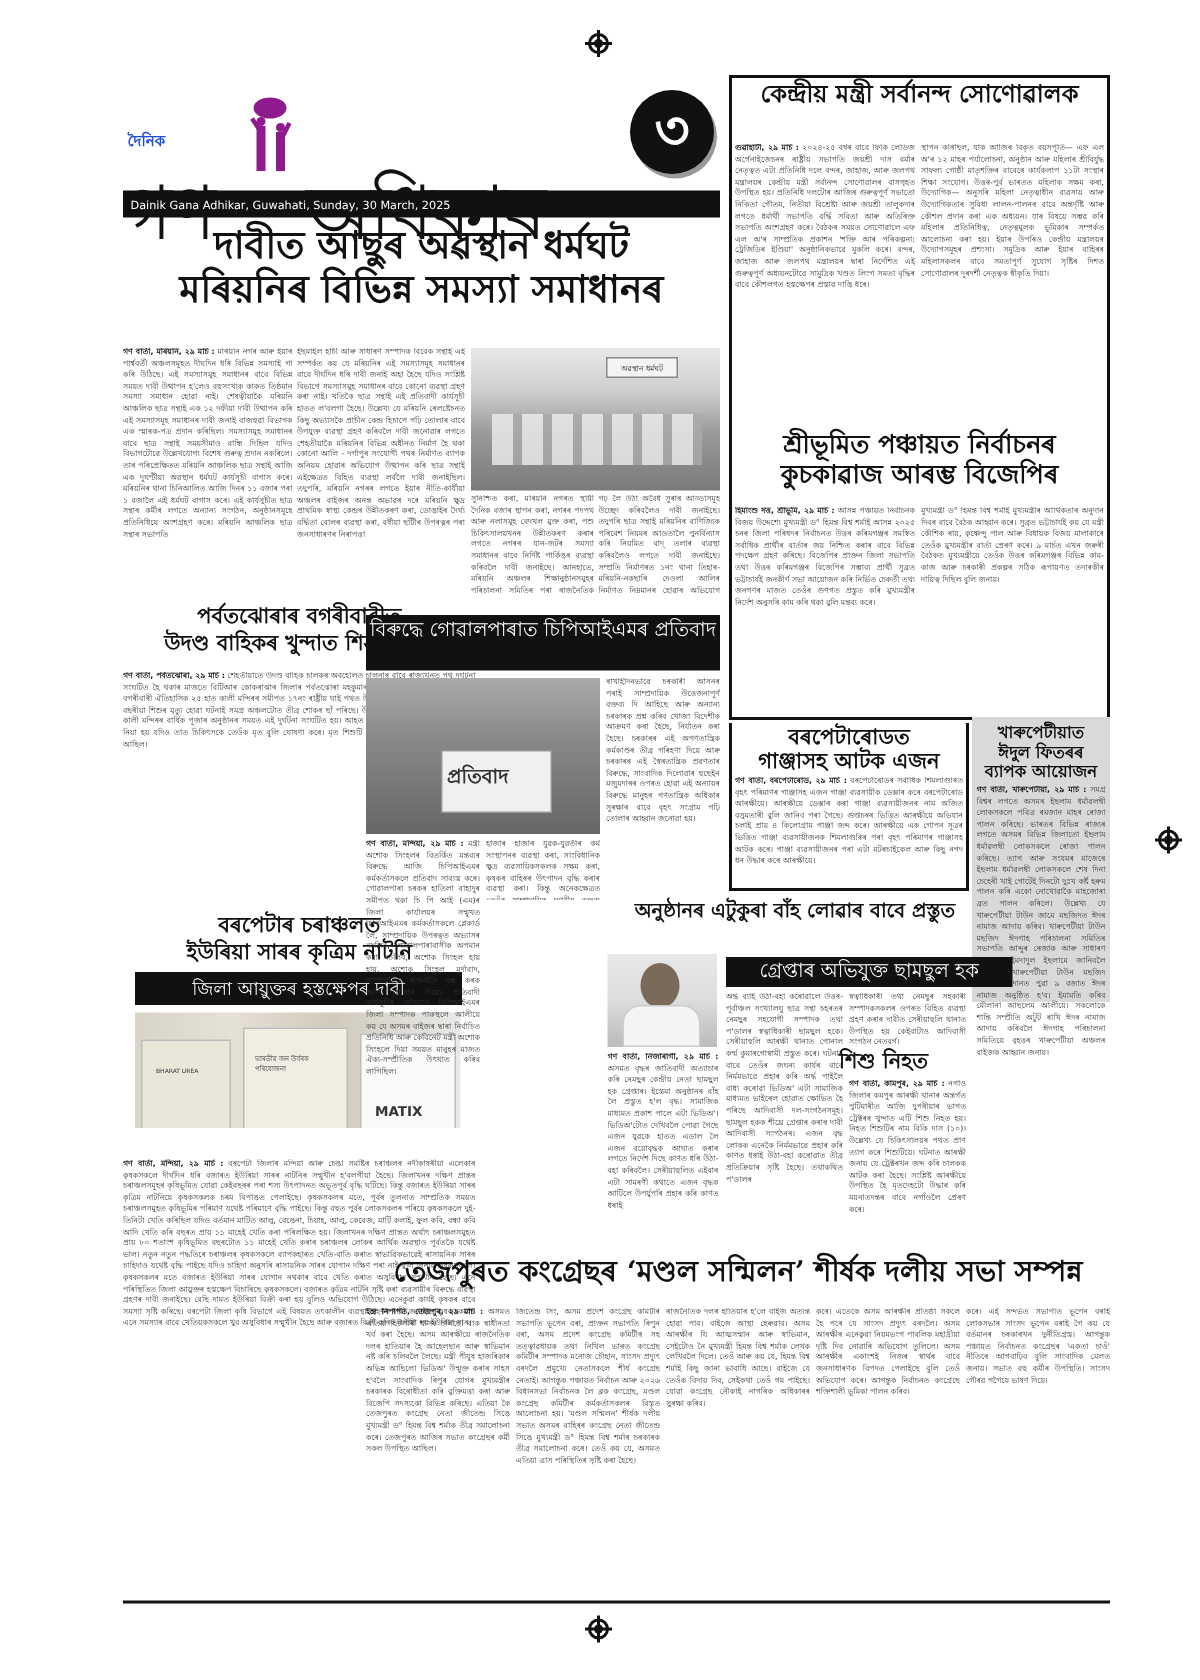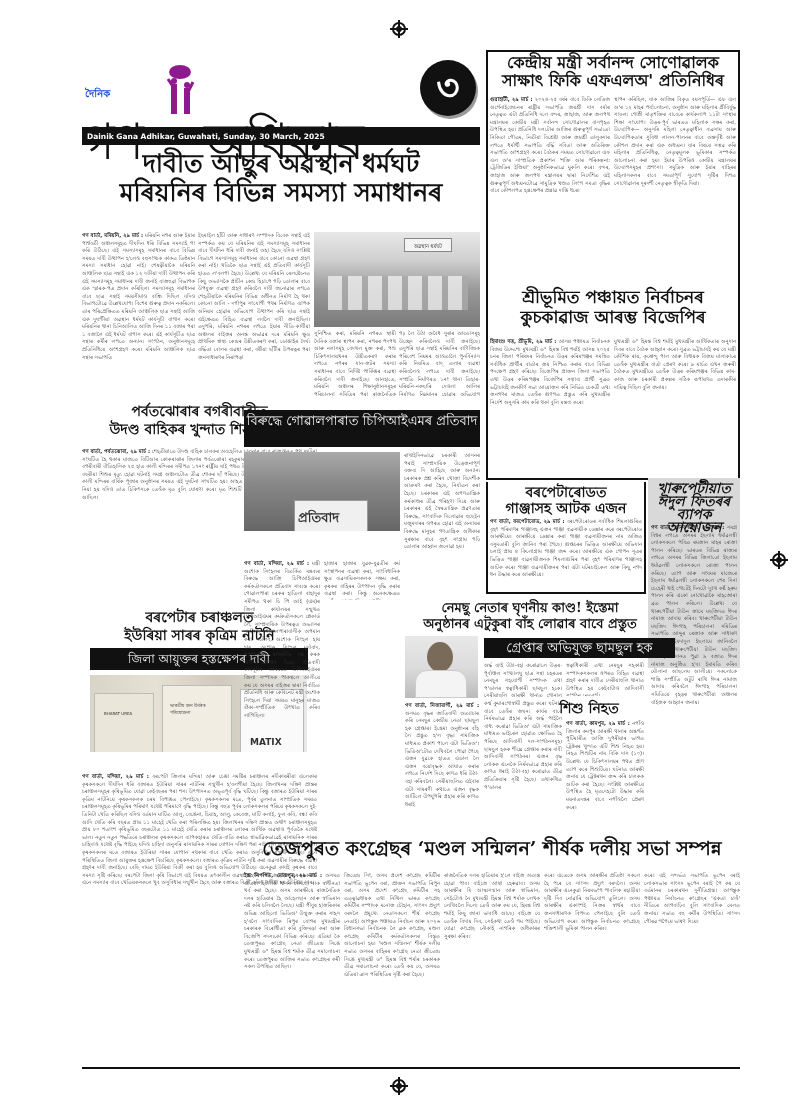--- a/index.html
+++ b/index.html
@@ -9,21 +9,21 @@
   .reg { width: 14px; height: 14px; border-radius: 50%; border: 2px solid #111; }
   .reg::before { content: ""; position: absolute; left: -4px; right: -4px; top: 4px; height: 2px; background: #111; }
   .reg::after { content: ""; position: absolute; top: -4px; bottom: -4px; left: 4px; width: 2px; background: #111; }
   .reg .dot { position: absolute; left: 2px; top: 2px; width: 6px; height: 6px; border-radius: 50%; background: #111; }
 
   .masthead-pre { left: 85px; top: 58px; color: #1d4ed8; font-size: 10px; font-weight: bold; margin-top: 28px; }
   .masthead-title { left: 82px; top: 66px; font-size: 50px; font-weight: normal; letter-spacing: -1px; font-family: "DejaVu Serif", serif; line-height: 56px; margin-top: 48px; }
   .logo-figure { left: 162px; top: 64px; width: 44px; height: 54px; }
   .page-num { left: 420px; top: 60px; width: 56px; height: 56px; border-radius: 50%; background: #111; color: #fff; font-size: 36px; font-weight: bold; text-align: center; line-height: 56px; box-shadow: 2px 3px 0 #999; }
   .datebar { left: 82px; top: 127px; width: 398px; height: 18px; background: #111; color: #fff; font-size: 7px; display: flex; justify-content: space-between; align-items: center; padding: 0 5px; }
-  .datebar .en { font-size: 7.5px; font-weight: bold; }
+  .datebar .en { font-size: 7.5px; font-weight: normal; }
 
   .h1 { font-family: "DejaVu Serif", serif; font-weight: bold; text-align: center; line-height: 1.15; }
   .text-block { font-size: 5.2px; line-height: 7.6px; color: #333; text-align: justify; overflow: hidden; }
   .text-block .lead { font-weight: bold; color: #111; }
   .boxed { border: 2px solid #111; }
   .rev-head { background: #111; color: #fff; text-align: center; font-family: "DejaVu Serif", serif; }
   .photo { background: linear-gradient(180deg,#bbb 0%,#999 40%,#777 100%); overflow: hidden; }
   .rule { background: #111; height: 2px; }
   .grey-box { background: #d9d9d9; }
 </style>
@@ -76,21 +76,20 @@
 <div class="abs text-block" style="left:314px;top:330px;width:82px;height:66px;">
   <span>সুনিশ্চিত কৰা, মৰিয়নি নগৰত স্থায়ী দৈনিক বজাৰ স্থাপন কৰা, নগৰৰ পদপথ আৰু নলাসমূহ বেদখল মুক্ত কৰা, পশু চিকিৎসালয়খনৰ উন্নীতকৰণ কৰাৰ লগতে নগৰৰ যান-জটৰ সমস্যা সমাধানৰ বাবে নিৰ্দিষ্ট পাৰ্কিঙৰ ব্যৱস্থা কৰিবলৈ দাবী জনাইছে। আনহাতে, মৰিয়নি অঞ্চলৰ শিক্ষানুষ্ঠানসমূহৰ পৰিচালনা সমিতিৰ পৰা ৰাজনৈতিক ব্যক্তিৰ নিযুক্তিকৰণ কৰা আৰু নগৰ, গ্ৰামাঞ্চলৰ লগতে চাহ বাগিচা অঞ্চলত</span>
 </div>
 <div class="abs text-block" style="left:399px;top:330px;width:81px;height:66px;">
   <span>গঢ় লৈ উঠা অবৈধ সুৰাৰ আড্ডাসমূহ উচ্ছেদ কৰিবলৈও দাবী জনাইছে। তদুপৰি ছাত্ৰ সন্থাই মৰিয়নিৰ বাণিজ্যিক পৰিবেশ নিয়মৰ আওতালৈ পুনৰ্বিন্যাস কৰি নিয়মিত বাদ্ তলাৰ ব্যৱস্থা কৰিবলৈও লগতে দাবী জনাইছে। সম্প্ৰতি নিৰ্মাণৰত ১নং থানা তিহাৰ-মৰিয়নি-নকছাৰি দেওলা আলিৰ নিৰ্মাণত নিম্নমানৰ হোৱাৰ অভিযোগ উত্থাপন কৰি উপযুক্ত তদন্ত কৰি তাৰ উচিত ব্যৱস্থা গ্ৰহণ কৰিবলৈও লগতে দাবী জনাইছিল ছাত্ৰ সন্থাই।</span>
 </div>
 
 <div class="abs boxed" style="left:486px;top:50px;width:254px;height:430px;"></div>
 <div class="abs h1" style="left:490px;top:54px;width:246px;font-size:16px;">
   <div>কেন্দ্ৰীয় মন্ত্ৰী সৰ্বানন্দ সোণোৱালক</div>
-  <div>সাক্ষাৎ ফিকি এফএলঅ' প্ৰতিনিধিৰ</div>
 </div>
 <div class="abs text-block" style="left:490px;top:96px;width:120px;height:184px;">
   <span class="lead">গুৱাহাটী, ২৯ মাৰ্চ :</span>
   <span>২০২৪-২৫ বৰ্ষৰ বাবে ফিকি লেডিজ অৰ্গেনাইজেচনৰ ৰাষ্ট্ৰীয় সভাপতি জয়শ্ৰী দাস বৰ্মাৰ নেতৃত্বত এটা প্ৰতিনিধি দলে বন্দৰ, জাহাজ, আৰু জলপথ মন্ত্ৰালয়ৰ কেন্দ্ৰীয় মন্ত্ৰী সৰ্বানন্দ সোণোৱালৰ বাসগৃহত উপস্থিত হয়। প্ৰতিনিধি দলটোৰ আজিৰ গুৰুত্বপূৰ্ণ সভাতো নিকিতা গৌতম, নিতীয়া বিশ্ৰেষ্টা আৰু জয়শ্ৰী তালুকদাৰ লগতে ধৰ্মাৰ্থী সভাপতি বৰ্দ্ধি সবিতা আৰু অতিৰিক্ত সভাপতি অংশগ্ৰহণ কৰে। বৈঠকৰ সময়ত সোণোৱালে এফ এল অ'ৰ সাম্প্ৰতিক প্ৰকাশন 'শক্তি আৰ পৰিকল্পনা: ট্ৰেজিডিৰ ইণ্ডিয়া' অনুষ্ঠানিকভাৱে মুকলি কৰে। বন্দৰ, জাহাজ আৰু জলপথ মন্ত্ৰালয়ৰ দ্বাৰা নিৰ্দেশিত এই গুৰুত্বপূৰ্ণ অধ্যয়নটোৱে সামুদ্ৰিক খণ্ডত লিংগ সমতা বৃদ্ধিৰ বাবে কৌশলগত হস্তক্ষেপৰ প্ৰস্তাৱ দাঙি ধৰে।</span>
 </div>
 <div class="abs text-block" style="left:614px;top:96px;width:122px;height:184px;">
   <span>স্থাপন কৰিছিল, যাক আজিৰ বিকৃত বয়সপূৰ্তি— এফ এল অ'ৰ ১২ মাহৰ পৰ্যালোচনা, অনুষ্ঠান আৰু মহিলাৰ শ্ৰীবিৰ্যুদ্ধ সাফল্য গোষ্ঠী মাতৃশক্তিৰ বাবেৰে কাৰ্যকলাপ ১১টা সংস্থাৰ শিক্ষা সংযোগ। উত্তৰ-পূৰ্ব ভাৰতত মহিলাক সক্ষম কৰা, উদ্যোগিক— অনুসৰি মহিলা নেতৃত্বাধীন ব্যৱসায় আৰু উদ্যোগিকতাৰ সুবিধা লালন-পালনৰ বাবে অন্তৰ্দৃষ্টি আৰু কৌশল প্ৰদান কৰা এক অধ্যয়ন।</span>
   <span>যাৰ বিষয়ে সম্ভৱ কৰি মহিলাৰ প্ৰতিনিধিত্ব, নেতৃত্বমূলক ভূমিকাৰ সম্পৰ্কত আলোচনা কৰা হয়। ইয়াৰ উপৰিও কেন্দ্ৰীয় মন্ত্ৰালয়ৰ উদ্যোগসমূহৰ প্ৰশংসা।</span>
   <span>সমুদ্ৰিক আৰু ইয়াৰ বাহিৰৰ মহিলাসকলৰ বাবে সমতাপূৰ্ণ সুযোগ সৃষ্টিৰ দিশত সোণোৱালৰ দূৰদৰ্শী নেতৃত্বক স্বীকৃতি দিয়া।</span>
 </div>
@@ -111,21 +110,21 @@
 <div class="abs h1" style="left:490px;top:484px;width:152px;font-size:14px;">
   <div>বৰপেটাৰোডত</div>
   <div>গাঞ্জাসহ আটক এজন</div>
 </div>
 <div class="abs text-block" style="left:490px;top:518px;width:152px;height:72px;">
   <span class="lead">গণ বাৰ্তা, বৰপেটাৰোড, ২৯ মাৰ্চ :</span>
   <span>বৰপেটাৰোডৰ সৰ্বাধিক শিমলাগুৰিত বৃহৎ পৰিমাণৰ গাঞ্জাসহ এজন গাঞ্জা ব্যৱসায়ীক ডেক্সাৰ কৰে বৰপেটাৰোড আৰক্ষীয়ে। আৰক্ষীয়ে ডেক্সাৰ কৰা গাঞ্জা ব্যৱসায়ীজনৰ নাম অজিত বসুমতাৰী বুলি জানিব পৰা গৈছে। গুপ্তচৰৰ ভিত্তিত আৰক্ষীয়ে অভিযান চলাই প্ৰায় ৪ কিলোগ্ৰাম গাঞ্জা জব্দ কৰে। আৰক্ষীয়ে এক গোপন সূত্ৰৰ ভিত্তিত গাঞ্জা ব্যৱসায়ীজনক শিমলাগুৰিৰ পৰা বৃহৎ পৰিমাণৰ গাঞ্জাসহ আটক কৰে। গাঞ্জা ব্যৱসায়ীজনৰ পৰা এটা মটৰচাইকেল আৰু কিছু নগদ ধন উদ্ধাৰ কৰে আৰক্ষীয়ে।</span>
 </div>
 
 <div class="abs grey-box" style="left:648px;top:478px;width:92px;height:190px;"></div>
-<div class="abs h1" style="left:650px;top:482px;width:88px;font-size:14px;line-height:13px;font-style:italic;">
+<div class="abs h1" style="left:650px;top:482px;width:88px;font-size:11px;line-height:13px;">
   <div>খাৰুপেটীয়াত</div>
   <div>ঈদুল ফিতৰৰ</div>
   <div>ব্যাপক আয়োজন</div>
 </div>
 <div class="abs text-block" style="left:651px;top:524px;width:86px;height:300px;">
   <span class="lead">গণ বাৰ্তা, খাৰুপেটীয়া, ২৯ মাৰ্চ :</span>
   <span>সমগ্ৰ বিশ্বৰ লগতে অসমৰ ইছলাম ধৰ্মাৱলম্বী লোকসকলে পবিত্ৰ ৰমজান মাহৰ ৰোজা পালন কৰিছে। ভাৰতৰ বিভিন্ন ৰাজ্যৰ লগতে অসমৰ বিভিন্ন জিলাতো ইছলাম ধৰ্মাৱলম্বী লোকসকলে ৰোজা পালন কৰিছে। ত্যাগ আৰু সংযমৰ মাজেৰে ইছলাম ধৰ্মাৱলম্বী লোকসকলে শেষ দিনা চেহেৰী খাই গোটেই দিনটো দুঃখ কৰ্ষ্ট হৰুম পালন কৰি একো নোখোৱাকৈ মাহজোৰা ব্ৰত পালন কৰিলে। উল্লেখ্য যে খাৰুপেটীয়া টাউন জামে মছজিদত ঈদৰ নামাজ আদায় কৰিব। খাৰুপেটীয়া টাউন মছজিদ ঈদগাহ পৰিচালনা সমিতিৰ সভাপতি আব্দুৰ ৰেজাক আৰু সাধাৰণ সম্পাদক ইমদাদুল ইছলামে জানিবলৈ দিয়ামতে খাৰুপেটীয়া টাউন মছজিদ ঈদগাহ ময়দানত পুৱা ৯ বজাত ঈদৰ নামাজ অনুষ্ঠিত হ'ব। ইমামতি কৰিব মৌলানা আছলেম আলীয়ে। সকলোকে শান্তি সম্প্ৰীতি অটুট ৰাখি ঈদৰ নামাজ আদায় কৰিবলৈ ঈদগাহ পৰিচালনা সমিতিয়ে বৃহত্তৰ খাৰুপেটীয়া অঞ্চলৰ বাইজক আহ্বান জনায়।</span>
 </div>
 <div class="abs grey-box" style="left:648px;top:668px;width:92px;height:160px;z-index:-1;"></div>
 
@@ -154,37 +153,36 @@
   <div style="position:absolute;left:160px;top:62px;font-size:9px;font-weight:bold;color:#333;">MATIX</div>
 </div>
 <div class="abs text-block" style="left:82px;top:773px;width:235px;height:292px;">
   <span class="lead">গণ বাৰ্তা, মন্দিয়া, ২৯ মাৰ্চ :</span>
   <span>বৰপেটা জিলাৰ মন্দিয়া আৰু চেঙা সমষ্টিৰ চৰাঞ্চলৰ নদীকাষৰীয়া এলেকাৰ কৃষকসকলে দীৰ্ঘদিন ধৰি বজাৰত ইউৰিয়া সাৰৰ নাটনিৰ সন্মুখীন হ'বলগীয়া হৈছে। জিলাখনৰ দক্ষিণ প্ৰান্তৰ চৰাঞ্চলসমূহৰ কৃষিভূমিত যোৱা কেইবছৰৰ পৰা শস্য উৎপাদনত অভূতপূৰ্ব বৃদ্ধি ঘটিছে। কিন্তু বজাৰত ইউৰিয়া সাৰৰ কৃত্ৰিম নাটনিয়ে কৃষকসকলক চৰম বিপাঙত পেলাইছে। কৃষকসকলৰ মতে, পূৰ্বৰ তুলনাত সাম্প্ৰতিক সময়ত চৰাঞ্চলসমূহত কৃষিভূমিৰ পৰিমাণ যথেষ্ট পৰিমাণে বৃদ্ধি পাইছে। কিন্তু বহুত পূৰ্বৰ লোকসকলৰ পৰিয়ে কৃষকসকলে দুই-তিনিটা খেতি কৰিছিল যদিও বৰ্তমান মাটিত আলু, বেঙেনা, চিয়াহ, আলু, কেবেজ, মাটি কলাই, ফুল কবি, বন্ধা কবি আদি খেতি কৰি বছৰত প্ৰায় ১১ মাহেই খেতি কৰা পৰিলক্ষিত হয়। জিলাখনৰ দক্ষিণ প্ৰান্তত অৰ্থাৎ চৰাঞ্চলসমূহত প্ৰায় ৮০ শতাংশ কৃষিভূমিত বছৰটোত ১১ মাহেই খেতি কৰাৰ চৰাঞ্চলৰ লোকৰ আৰ্থিক অৱস্থাও পূৰ্বতকৈ যথেষ্ট ভাল। নতুন নতুন পদ্ধতিৰে চৰাঞ্চলৰ কৃষকসকলে ব্যাপকহাৰত খেতি-বাতি কৰাত স্বাভাৱিকভাৱেই ৰাসায়নিক সাৰৰ চাহিদাও যথেষ্ট বৃদ্ধি পাইছে যদিও চাহিদা অনুসৰি ৰাসায়নিক সাৰৰ যোগান দক্ষিণ পৰা নাই বুলি জনায় কৃষকসকলে। কৃষকসকলৰ মতে বজাৰত ইউৰিয়া সাৰৰ যোগান নথকাৰ বাবে খেতি কৰাত অসুবিধাৰ সন্মুখীন হৈছে। এনে পৰিস্থিতিত জিলা আয়ুক্তৰ হস্তক্ষেপ বিচাৰিছে কৃষকসকলে। বজাৰত কৃত্ৰিম নাটনি সৃষ্টি কৰা ব্যৱসায়ীৰ বিৰুদ্ধে ব্যৱস্থা গ্ৰহণৰ দাবী জনাইছে। বেছি দামত ইউৰিয়া বিক্ৰী কৰা হয় বুলিও অভিযোগ উঠিছে। এনেকুৱা কাৰ্যই কৃষকৰ বাবে সমস্যা সৃষ্টি কৰিছে। বৰপেটা জিলা কৃষি বিভাগে এই বিষয়ত তৎকালীন ব্যৱস্থা গ্ৰহণৰ দাবী জনাইছে কৃষকসকলে। এনে সমস্যাৰ বাবে খেতিয়কসকলে খুব অসুবিধাৰ সন্মুখীন হৈছে আৰু বজাৰত বিক্ৰী কৰিব লগীয়া হয় ইউৰিয়া সাৰ।</span>
 </div>
 
 <div class="abs rev-head" style="left:244px;top:410px;width:236px;height:37px;font-size:13px;line-height:17px;padding-top:2px;">
   <div>বিৰুদ্ধে গোৱালপাৰাত চিপিআইএমৰ প্ৰতিবাদ</div>
 </div>
-<div class="abs photo" style="left:244px;top:452px;width:156px;height:79px;background:linear-gradient(180deg,#aaa 0%,#888 40%,#666 100%);">
+<div class="abs photo" style="left:244px;top:452px;width:156px;height:104px;background:linear-gradient(180deg,#aaa 0%,#888 40%,#666 100%);">
   <div style="position:absolute;left:50px;top:48px;width:74px;height:42px;background:#f0f0f0;border:1px solid #999;"></div>
   <div style="position:absolute;left:54px;top:56px;font-size:13px;font-weight:bold;color:#333;font-family:'DejaVu Serif',serif;">প্ৰতিবাদ</div>
 </div>
 <div class="abs text-block" style="left:244px;top:560px;width:76px;height:310px;">
   <span class="lead">গণ বাৰ্তা, মন্দিয়া, ২৯ মাৰ্চ :</span>
   <span>মন্ত্ৰী অশোক সিংহলৰ বিতৰ্কিত মন্তব্যৰ বিৰুদ্ধে আজি চিপিআইএমৰ কৰ্মকৰ্তাসকলে প্ৰতিবাদ সাব্যস্ত কৰে। গোৱালপাৰা চৰকৰ হাতিলা বাহাদুৰ সমীপত থকা চি পি আই (এম)ৰ জিলা কাৰ্যালয়ৰ সন্মুখত চিপিআইএমৰ কৰ্মকৰ্তাসকলে প্লেকাৰ্ড লৈ, সাম্প্ৰদায়িক উপৰত্বত অভ্যাসৰ নচলিব, গোৱালপাৰাবাসীক অপমান কৰা নচলিব, অশোক সিংহল হায় হায়, অশোক সিংহল মুৰ্দাবাদ, সাম্প্ৰদায়িক ৰাজনীতি বন্ধ কৰক আদি শ্লোগান দিয়ে। প্ৰতিবাদী কাৰ্যসূচীৰ জৰিয়তে চিপিআইএমৰ জিলা সম্পাদক পাকস্থলে আলীয়ে কয় যে অসমৰ বাইজৰ দ্বাৰা নিৰ্বাচিত প্ৰতিনিধি আৰু কেবিনেট মন্ত্ৰী অশোক সিংহলে দিয়া সময়ত মানুহৰ মাজত ঐক্য-সম্প্ৰীতিক উৎখাত কৰিব লাগিছিল।</span>
 </div>
 <div class="abs text-block" style="left:324px;top:560px;width:76px;height:40px;">
   <span>হাজাৰ হাজাৰ যুৱক-যুৱতীৰ কৰ্ম সংস্থাপনৰ ব্যৱস্থা কৰা, সাংবিধানিক ক্ষুদ্ৰ ব্যৱসায়িকসকলক সক্ষম কৰা, কৃষকৰ বাহিৰৰ উৎপাদন বৃদ্ধি কৰাৰ ব্যৱস্থা কৰা। কিন্তু অনেকক্ষেত্ৰত তেওঁৰ সাম্প্ৰদায়িক ঘৃণনীয় বক্তব্য জনসাধাৰণৰ মাজত বিভাজনৰ ৰাজনীতি কৰিছে। তেওঁ দৰিদ্ৰ আৰু দুখীয়া জনসাধাৰণক শোষণ কৰি নিজ ৰাজনৈতিক স্বাৰ্থ পূৰণ কৰিছে।</span>
 </div>
 <div class="abs text-block" style="left:404px;top:452px;width:76px;height:130px;">
   <span>ৰাখাইদিনভাৱে চৰকাৰী আসনৰ পৰাই সাম্প্ৰদায়িক উত্তেজনাপূৰ্ণ বক্তব্য দি আহিছে আৰু অন্যান্য চৰকাৰক প্ৰশ্ন কৰিব খোজা বিদেশীক আক্ৰমণ কৰা হৈছে, নিৰ্যাতন কৰা হৈছে। চৰকাৰৰ এই অগণতান্ত্ৰিক কৰ্মকাণ্ডৰ তীব্ৰ গৰিহণা দিয়ে আৰু চৰকাৰৰ এই স্বৈৰতান্ত্ৰিক প্ৰৱণতাৰ বিৰুদ্ধে, সাংবাদিক দিলোৱাৰ হুছেইন মজুমদাৰৰ ওপৰত হোৱা এই অন্যায়ৰ বিৰুদ্ধে মানুহৰ গণতান্ত্ৰিক অধিকাৰ সুৰক্ষাৰ বাবে বৃহৎ সংগ্ৰাম গঢ়ি তোলাৰ আহ্বান জনোৱা হয়।</span>
 </div>
 
 <div class="abs h1" style="left:410px;top:600px;width:240px;font-size:13px;line-height:16px;">
-  <div>নেমছু নেতাৰ ঘৃণনীয় কাণ্ড! ইস্তেমা</div>
   <div>অনুষ্ঠানৰ এটুকুৰা বাঁহ লোৱাৰ বাবে প্ৰস্তুত</div>
 </div>
 <div class="abs photo" style="left:405px;top:636px;width:73px;height:62px;background:linear-gradient(180deg,#e8e8e8 0%,#dcdcdc 50%,#bbb 100%);">
   <div style="position:absolute;left:22px;top:6px;width:26px;height:30px;border-radius:50%;background:#7a6a5a;"></div>
   <div style="position:absolute;left:10px;top:34px;width:52px;height:28px;border-radius:12px 12px 0 0;background:#f4f4f4;border:1px solid #ccc;"></div>
 </div>
 <div class="abs rev-head" style="left:484px;top:638px;width:191px;height:20px;font-size:13px;line-height:20px;">গ্ৰেপ্তাৰ অভিযুক্ত ছামছুল হক</div>
 <div class="abs text-block" style="left:405px;top:702px;width:74px;height:132px;">
   <span class="lead">গণ বাৰ্তা, নিজাৰাগী, ২৯ মাৰ্চ :</span>
   <span>অসমত বৃদ্ধৰ জাতিবাদী অত্যাচাৰ কৰি নেমছুৰ কেন্দ্ৰীয় নেতা ছামছুল হক গ্ৰেপ্তাৰ। ইস্তেমা অনুষ্ঠানৰ বাঁহ লৈ প্ৰস্তুত হ'ল বৃদ্ধ। সামাজিক মাধ্যমত প্ৰকাশ পালে এটা ভিডিঅ'। ভিডিঅ'টোত দেখিবলৈ পোৱা গৈছে এজন যুৱকে হাতত এডাল লৈ এজন বয়োবৃদ্ধক আঘাত কৰাৰ লগতে নিৰ্দেশ দিছে কাণত ধৰি উঠা-বহা কৰিবলৈ। সেৰীয়াহুলিত এইবাৰ এটা সামৰণী কথাতে এজন বৃদ্ধক আটিলে উপৰ্যুপৰি প্ৰহাৰ কৰি কাণত ধৰাই</span>

